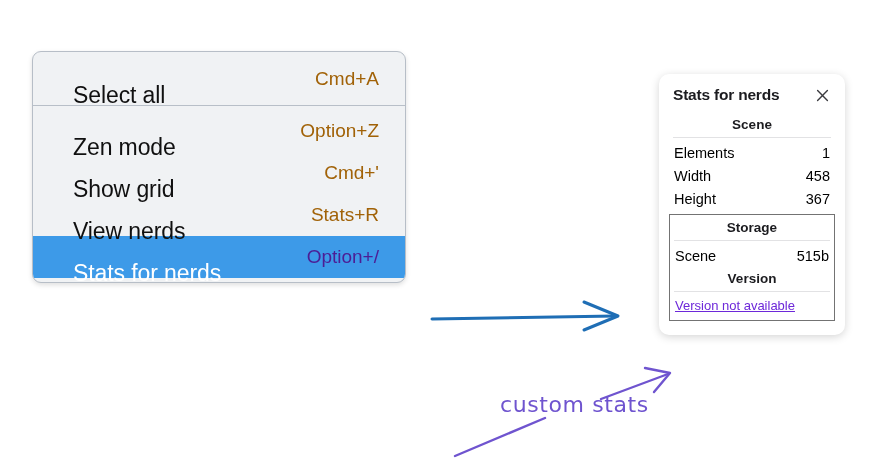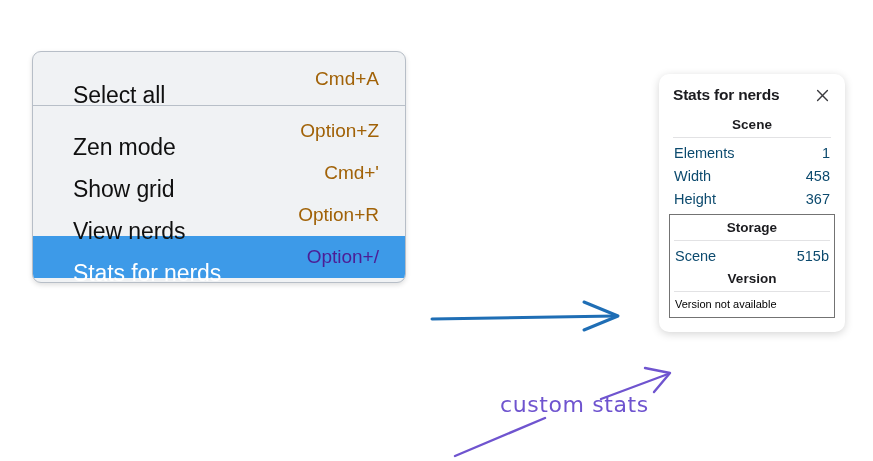--- a/index.html
+++ b/index.html
@@ -108,36 +108,37 @@
   .sp-rule {
     height: 1px;
     background: #e2e2e4;
     margin: 0 0 3px 0;
   }
   .sp-row {
     display: flex;
     align-items: center;
     justify-content: space-between;
     font-size: 14.5px;
-    color: #0c4a6e;
+    color: #000000;
     padding: 2.5px 1px;
     line-height: 1.25;
   }
   .sp-row .k { white-space: nowrap; }
   .sp-row .v { white-space: nowrap; }
 
   .sp-custom-box {
     border: 1px solid #737373;
     margin: 4px -4px 0 -4px;
     padding: 2px 4px 4px 4px;
   }
   .sp-plain {
-    font-size: 11px;
-    color: #000000;
+    font-size: 13px;
+    color: #6d28d9;
     padding: 3px 1px;
+    text-decoration: underline;
   }
 
   
   #annotations {
     position: absolute;
     left: 0;
     top: 0;
     width: 873px;
     height: 461px;
     pointer-events: none;
@@ -171,21 +172,21 @@
     <div class="menu-item">
       <span class="mi-label">Zen mode</span>
       <span class="mi-shortcut">Option+Z</span>
     </div>
     <div class="menu-item">
       <span class="mi-label">Show grid</span>
       <span class="mi-shortcut">Cmd+'</span>
     </div>
     <div class="menu-item">
       <span class="mi-label">View nerds</span>
-      <span class="mi-shortcut">Option+R</span>
+      <span class="mi-shortcut">Stats+R</span>
     </div>
     <div class="menu-item selected">
       <span class="mi-label">Stats for nerds</span>
       <span class="mi-shortcut">Option+/</span>
     </div>
   </div>
 
 </div>
 
 <div id="stats-panel">

